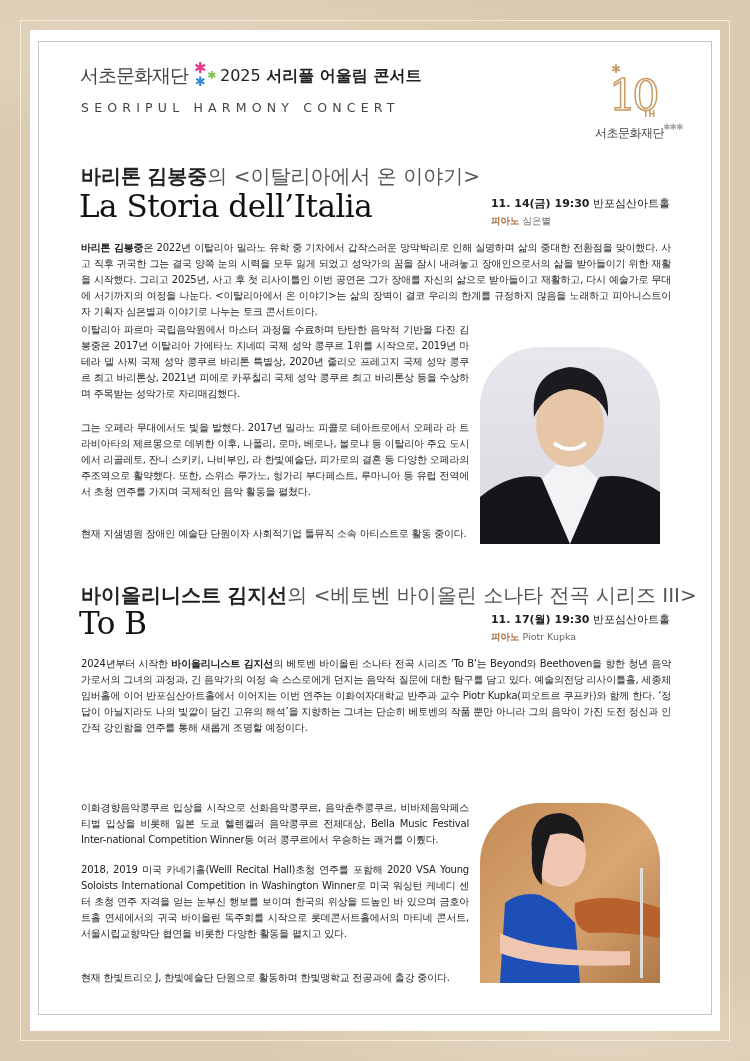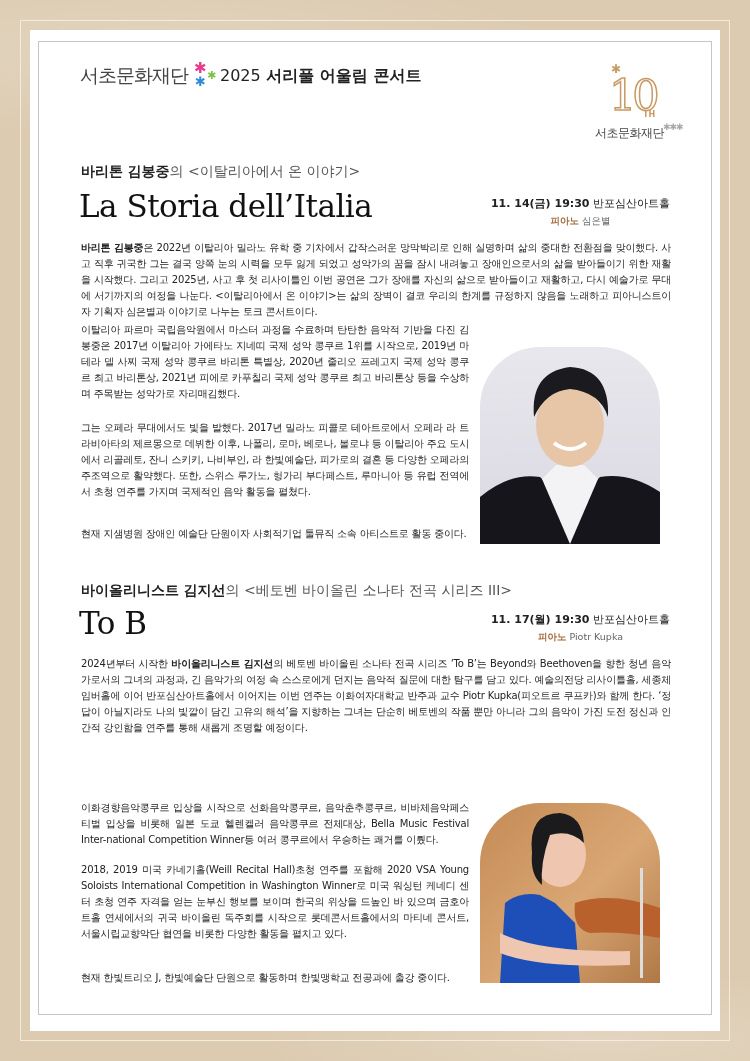--- a/index.html
+++ b/index.html
@@ -50,28 +50,28 @@
     position: absolute; left: 14px; top: 8px;
     font-family: "DejaVu Serif", serif; font-size: 43px; font-weight: normal;
     color: transparent; -webkit-text-stroke: 1.5px #c99a63; letter-spacing: -4px;
   }
   .badge10 .ast { position: absolute; left: 16px; top: 0px; color: #c99a63; font-size: 12px; }
   .badge10 .th { position: absolute; left: 48px; top: 48px; color: #c99a63; font-size: 8px; font-weight: bold; }
   .badge10 .org { position: absolute; left: 0px; top: 63px; font-size: 12px; color: #444; letter-spacing: -0.5px; }
   .badge10 .org-stars { position: absolute; left: 68px; top: 60px; color: #aaa; font-size: 9px; letter-spacing: -1px; }
 
   
-  .subhead { position: absolute; left: 81px; font-size: 14px; color: #555; }
+  .subhead { position: absolute; left: 81px; font-size: 20px; color: #555; }
   .subhead b { color: #222; }
   .serif-title {
     position: absolute; left: 79px;
     font-family: "DejaVu Serif", "Liberation Serif", serif;
     font-size: 31px; color: #111; letter-spacing: -0.5px;
   }
-  .event-info { position: absolute; right: 80px; text-align: center; }
+  .event-info { position: absolute; right: 80px; text-align: left; }
   .event-info .when { font-size: 11px; color: #222; }
   .event-info .when b { font-weight: bold; }
   .event-info .piano { font-size: 9.5px; color: #666; margin-top: 4px; }
   .event-info .piano .lbl { color: #a0693a; font-weight: bold; }
 
   .para { position: absolute; font-size: 10px; line-height: 16px; color: #222; text-align: justify; letter-spacing: -0.2px; }
   .para b { font-weight: bold; }
   .wide { left: 81px; width: 590px; }
   .narrow { left: 81px; width: 388px; }
 
@@ -97,20 +97,21 @@
     <span class="stars">
       <span class="star pink">✱</span>
         <span class="star green">✱</span>
         <span class="star blue">✱</span>
     </span>
     <span class="concert-title">
       <span class="year">2025</span>
       <span>서리풀 어울림 콘서트</span>
     </span>
   </div>
+  <div class="eng-title">SEORIPUL HARMONY CONCERT</div>
 
   <div class="badge10">
     <span class="ast">✱</span>
     <span class="ten">10</span>
     <span class="th">TH</span>
     <span class="org">서초문화재단</span>
     <span class="org-stars">✱✱✱</span>
   </div>
 
   <div class="subhead" style="top:163px;">

